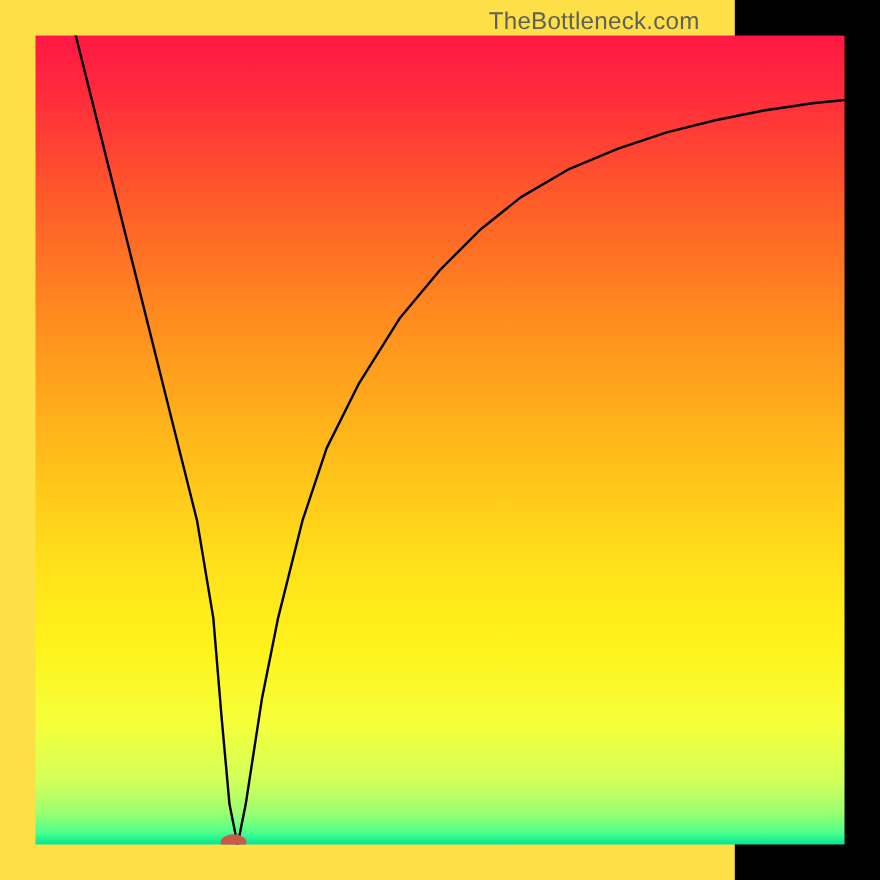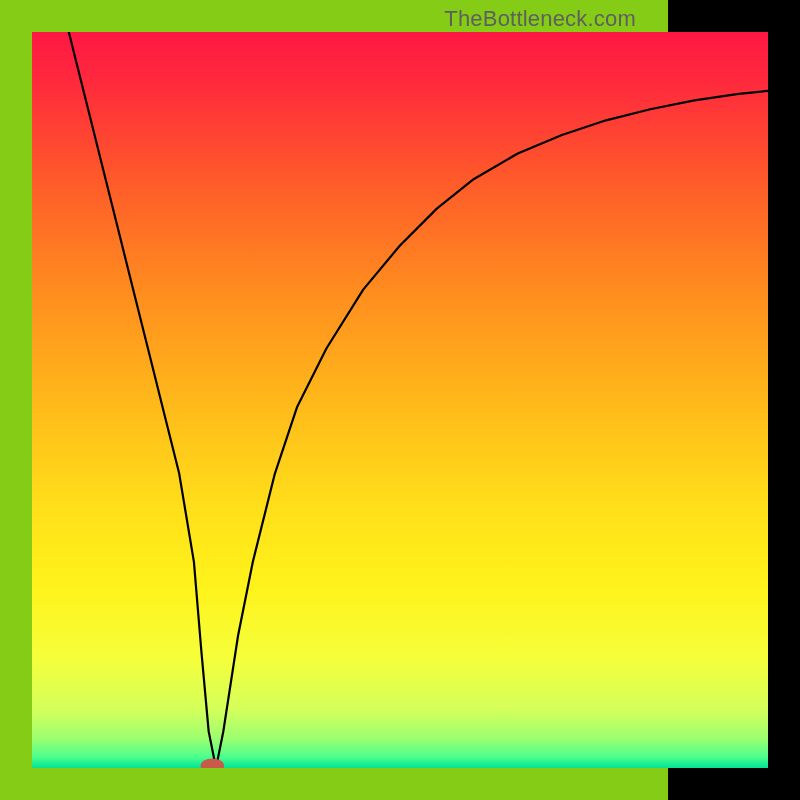--- a/index.html
+++ b/index.html
@@ -10,21 +10,21 @@
     overflow: hidden;
     background: #000;
     font-family: Arial, Helvetica, sans-serif;
   }
   .frame {
     position: absolute;
     top: 0;
     left: 0;
     width: 668px;
     height: 800px;
-    background: #84cc16;
+    background: #fde047;
   }
   .plot-area {
     position: absolute;
     top: 32px;
     left: 32px;
     width: 736px;
     height: 736px;
     overflow: hidden;
   }
   .watermark {

